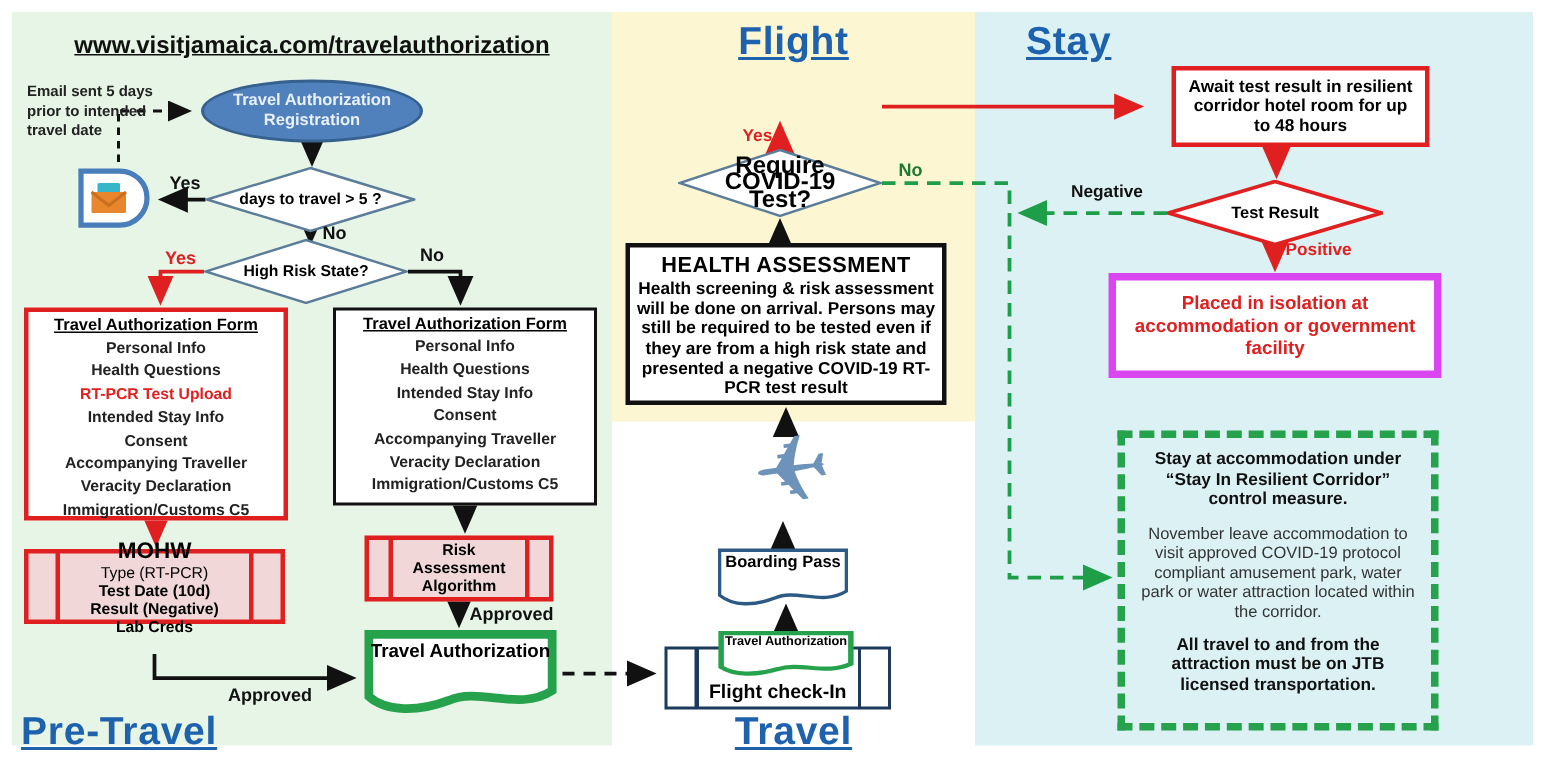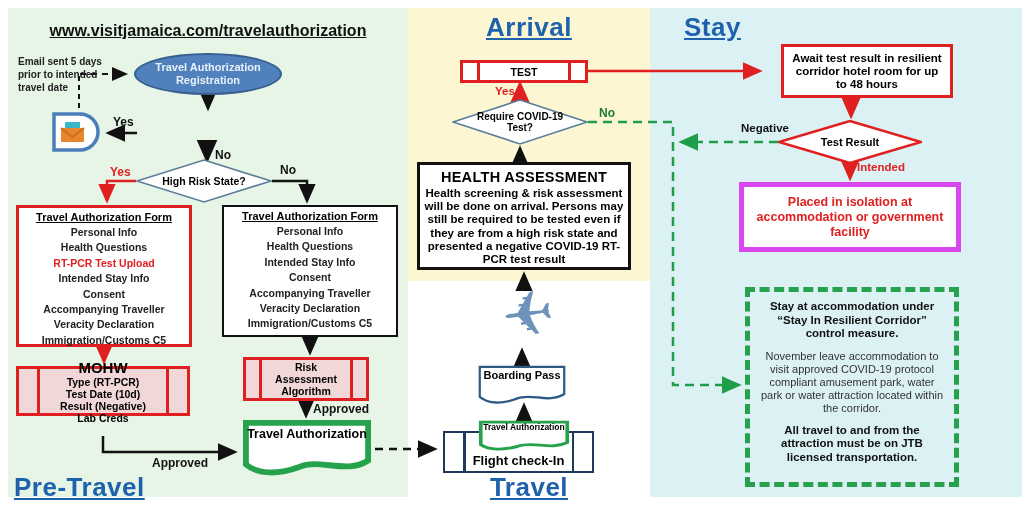--- a/index.html
+++ b/index.html
@@ -94,39 +94,45 @@
     <path d="M520,98 L520,85" stroke="#e02020" stroke-width="3" fill="none" marker-end="url(#mR)"></path>
     <path d="M588,71 L759,71" stroke="#e02020" stroke-width="2.5" fill="none" marker-end="url(#mR)"></path>
     <path d="M851,98 L851,115" stroke="#e02020" stroke-width="3" fill="none" marker-end="url(#mR)"></path>
     <path d="M850,164 L850,177" stroke="#e02020" stroke-width="3" fill="none" marker-end="url(#mR)"></path>
     <path d="M588,122 L673,122 L673,385 L738,385" stroke="#1f9e4a" stroke-width="2.5" stroke-dasharray="9 6" fill="none" marker-end="url(#mG)"></path>
     <path d="M778,142 L682,142" stroke="#1f9e4a" stroke-width="2.5" stroke-dasharray="9 6" fill="none" marker-end="url(#mG)"></path>
   </svg>
 
   <div class="url-head">www.visitjamaica.com/travelauthorization</div>
   <div class="sec-head" style="left:14px;top:472px;">Pre-Travel</div>
-  <div class="sec-head" style="left:408px;top:12px;width:242px;text-align:center;">Arrival</div>
+  <div class="sec-head" style="left:408px;top:12px;width:242px;text-align:center;">Flight</div>
   <div class="sec-head" style="left:408px;top:472px;width:242px;text-align:center;">Travel</div>
   <div class="sec-head" style="left:684px;top:12px;">Stay</div>
 
   <div class="note" style="left:18px;top:55px;width:96px;">Email sent 5 days prior to intended travel date</div>
 
   <div class="node oval" style="left:134px;top:53px;width:148px;height:42px;">
     <span>Travel Authorization Registration</span>
   </div>
 
   <div class="node" style="left:50px;top:111px;width:54px;height:42px;">
     <svg viewBox="0 0 54 42" width="54" height="42">
       <path d="M4,3 H30 A18,18 0 0 1 30,39 H4 Z" fill="#fff" stroke="#4a7ebb" stroke-width="3.5"></path>
       <rect x="15" y="11" width="15" height="10" rx="1" fill="#37b6c9"></rect>
       <rect x="11" y="17" width="23" height="14" rx="1" fill="#e8862e"></rect>
       <path d="M11,17 L22.5,26 L34,17" stroke="#c96f1f" stroke-width="2" fill="none"></path>
     </svg>
   </div>
 
+  <div class="node diamond" style="left:137px;top:111px;width:140px;height:44px;">
+    <svg viewBox="0 0 140 44" preserveAspectRatio="none">
+        <polygon points="70,1 139,22 70,43 1,22" fill="#fff" stroke="#5b7d99" stroke-width="1.6"></polygon>
+      </svg>
+    <div class="dtext">days to travel &gt; 5 ?</div>
+  </div>
 
   <div class="node diamond" style="left:136px;top:159px;width:136px;height:44px;">
     <svg viewBox="0 0 136 44" preserveAspectRatio="none">
         <polygon points="68,1 135,22 68,43 1,22" fill="#fff" stroke="#5b7d99" stroke-width="1.6"></polygon>
       </svg>
     <div class="dtext">High Risk State?</div>
   </div>
 
   <div class="lbl" style="left:113px;top:115px;font-size:12px;color:#111;">Yes</div>
   <div class="lbl" style="left:215px;top:148px;font-size:12px;color:#111;">No</div>
@@ -153,21 +159,21 @@
     <div class="fi">Consent</div>
     <div class="fi">Accompanying Traveller</div>
     <div class="fi">Veracity Declaration</div>
     <div class="fi">Immigration/Customs C5</div>
   </div>
 
   <div class="node procbox" style="left:16px;top:366px;width:174px;height:50px;">
     <i class="bar l"></i>
       <i class="bar r"></i>
     <div style="font-weight:bold;font-size:15px;">MOHW</div>
-    <div style="font-weight:bold;font-size:10.5px;line-height:12px;">Type (RT-PCR)</div>
+    <div style="font-weight:normal;font-size:10.5px;line-height:12px;">Type (RT-PCR)</div>
     <div style="font-weight:bold;font-size:10.5px;line-height:12px;">Test Date (10d)</div>
     <div style="font-weight:bold;font-size:10.5px;line-height:12px;">Result (Negative)</div>
     <div style="font-weight:bold;font-size:10.5px;line-height:12px;">Lab Creds</div>
   </div>
 
   <div class="node procbox" style="left:243px;top:357px;width:126px;height:44px;">
     <i class="bar l" style="left:13px;"></i>
       <i class="bar r" style="right:13px;"></i>
     <div style="font-weight:bold;font-size:10.5px;line-height:12px;width:80px;">Risk Assessment Algorithm</div>
   </div>
@@ -175,34 +181,29 @@
   <div class="lbl" style="left:313px;top:402px;font-size:12px;color:#111;">Approved</div>
   <div class="lbl" style="left:152px;top:456px;font-size:12px;color:#111;">Approved</div>
 
   <div class="node docshape" style="left:242px;top:419px;width:130px;height:57px;">
     <svg viewBox="0 0 100 44" preserveAspectRatio="none">
         <path d="M3,3 H97 V32 C80,43 60,30 44,37 C28,43 12,43 3,35 Z" fill="#fff" stroke="#27a24c" stroke-width="4.5"></path>
       </svg>
     <div class="dtxt" style="font-size:12.5px;margin-top:8px;">Travel Authorization</div>
   </div>
 
-  <div class="node teststyle" style="left:460px;top:60px;width:128px;height:23px;">
-    <i class="bar"></i>
-      <i class="bar r"></i>
-    <span style="font-weight:bold;font-size:10.5px;">TEST</span>
-  </div>
 
   <div class="lbl" style="left:495px;top:85px;font-size:11.5px;color:#e02020;">Yes</div>
   <div class="lbl" style="left:599px;top:106px;font-size:12px;color:#1d7a34;">No</div>
 
   <div class="node diamond" style="left:452px;top:99px;width:136px;height:46px;">
     <svg viewBox="0 0 136 46" preserveAspectRatio="none">
         <polygon points="68,1 135,23 68,45 1,23" fill="#fff" stroke="#5b7d99" stroke-width="1.6"></polygon>
       </svg>
-    <div class="dtext" style="font-size:10px;line-height:11.5px;">Require COVID-19 Test?</div>
+    <div class="dtext" style="font-size:16px;line-height:11.5px;">Require COVID-19 Test?</div>
   </div>
 
   <div class="node health" style="left:417px;top:162px;width:214px;height:108px;">
     <div class="ht">HEALTH ASSESSMENT</div>
     <div class="hb">Health screening &amp; risk assessment will be done on arrival. Persons may still be required to be tested even if they are from a high risk state and presented a negative COVID-19 RT-PCR test result</div>
   </div>
 
   <div class="node" style="left:458px;top:284px;width:140px;height:64px;text-align:center;">
     <div class="plane">✈</div>
   </div>
@@ -231,22 +232,22 @@
     <span>Await test result in resilient corridor hotel room for up to 48 hours</span>
   </div>
 
   <div class="node diamond" style="left:778px;top:120px;width:144px;height:44px;">
     <svg viewBox="0 0 144 44" preserveAspectRatio="none">
         <polygon points="72,1 143,22 72,43 1,22" fill="#fff" stroke="#e02020" stroke-width="2.5"></polygon>
       </svg>
     <div class="dtext" style="font-size:11px;">Test Result</div>
   </div>
 
-  <div class="lbl" style="left:741px;top:122px;font-size:11.5px;color:#111;">Negative</div>
-  <div class="lbl" style="left:857px;top:161px;font-size:11.5px;color:#e02020;">Intended</div>
+  <div class="lbl" style="left:714px;top:122px;font-size:11.5px;color:#111;">Negative</div>
+  <div class="lbl" style="left:857px;top:161px;font-size:11.5px;color:#e02020;">Positive</div>
 
   <div class="node isolation" style="left:739px;top:182px;width:222px;height:70px;">
     <span>Placed in isolation at accommodation or government facility</span>
   </div>
 
   <div class="node staybox" style="left:745px;top:287px;width:214px;height:200px;">
     <div class="p1">Stay at accommodation under “Stay In Resilient Corridor” control measure.</div>
     <div class="p2">November leave accommodation to visit approved COVID-19 protocol compliant amusement park, water park or water attraction located within the corridor.</div>
     <div class="p3">All travel to and from the attraction must be on JTB licensed transportation.</div>
   </div>

